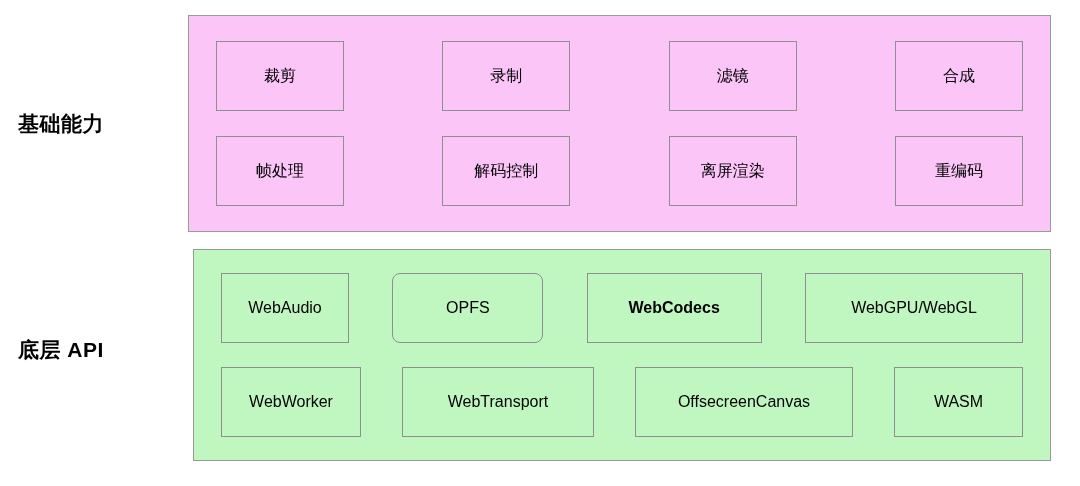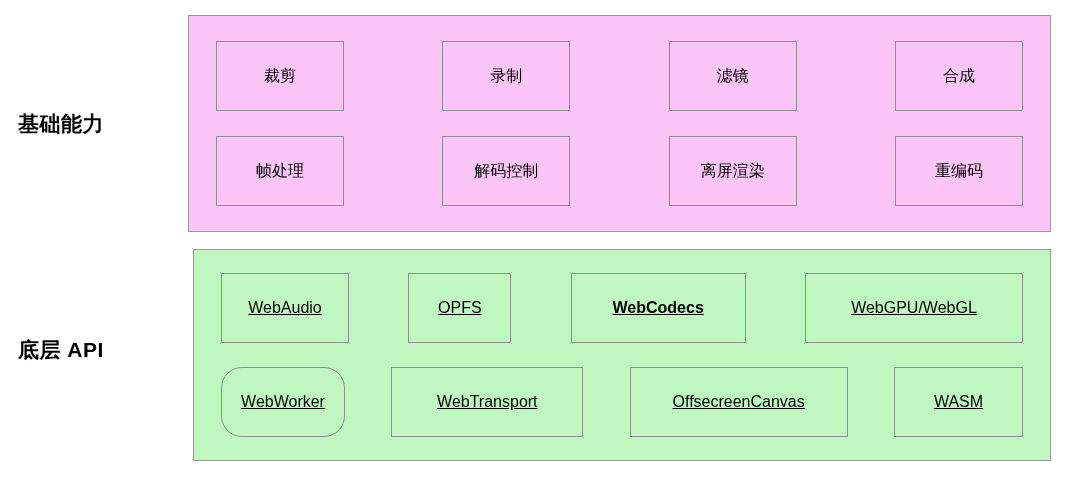--- a/index.html
+++ b/index.html
@@ -57,21 +57,20 @@
   }
 
   .band.green {
     left: 193px;
     top: 249px;
     width: 858px;
     height: 212px;
     background: #c0f7c0;
     padding: 25px 27px;
     gap: 24px;
-    text-decoration: underline;
   }
 
   .band-row {
     display: flex;
     align-items: stretch;
     height: 70px;
   }
 
   
   .band.pink .band-row { justify-content: space-between; }
@@ -118,25 +117,25 @@
       <div class="cell">帧处理</div>
       <div class="cell">解码控制</div>
       <div class="cell">离屏渲染</div>
       <div class="cell">重编码</div>
     </div>
   </div>
 
   <div class="band green" style="background: rgb(192, 247, 192);">
     <div class="band-row">
       <div class="cell" style="width: 128px;">WebAudio</div>
-      <div class="cell" style="width: 103px;">OPFS</div>
+      <div class="cell" style="width: 151px; border-radius: 8px;">OPFS</div>
       <div class="cell bold" style="width: 175px;">WebCodecs</div>
       <div class="cell" style="width: 218px;">WebGPU/WebGL</div>
     </div>
     <div class="band-row">
-      <div class="cell" style="width: 124px; border-radius: 21px;">WebWorker</div>
+      <div class="cell" style="width: 140px;">WebWorker</div>
       <div class="cell" style="width: 192px;">WebTransport</div>
       <div class="cell" style="width: 218px;">OffsecreenCanvas</div>
       <div class="cell" style="width: 129px;">WASM</div>
     </div>
   </div>
 
 </div>
 
 </body></html>

